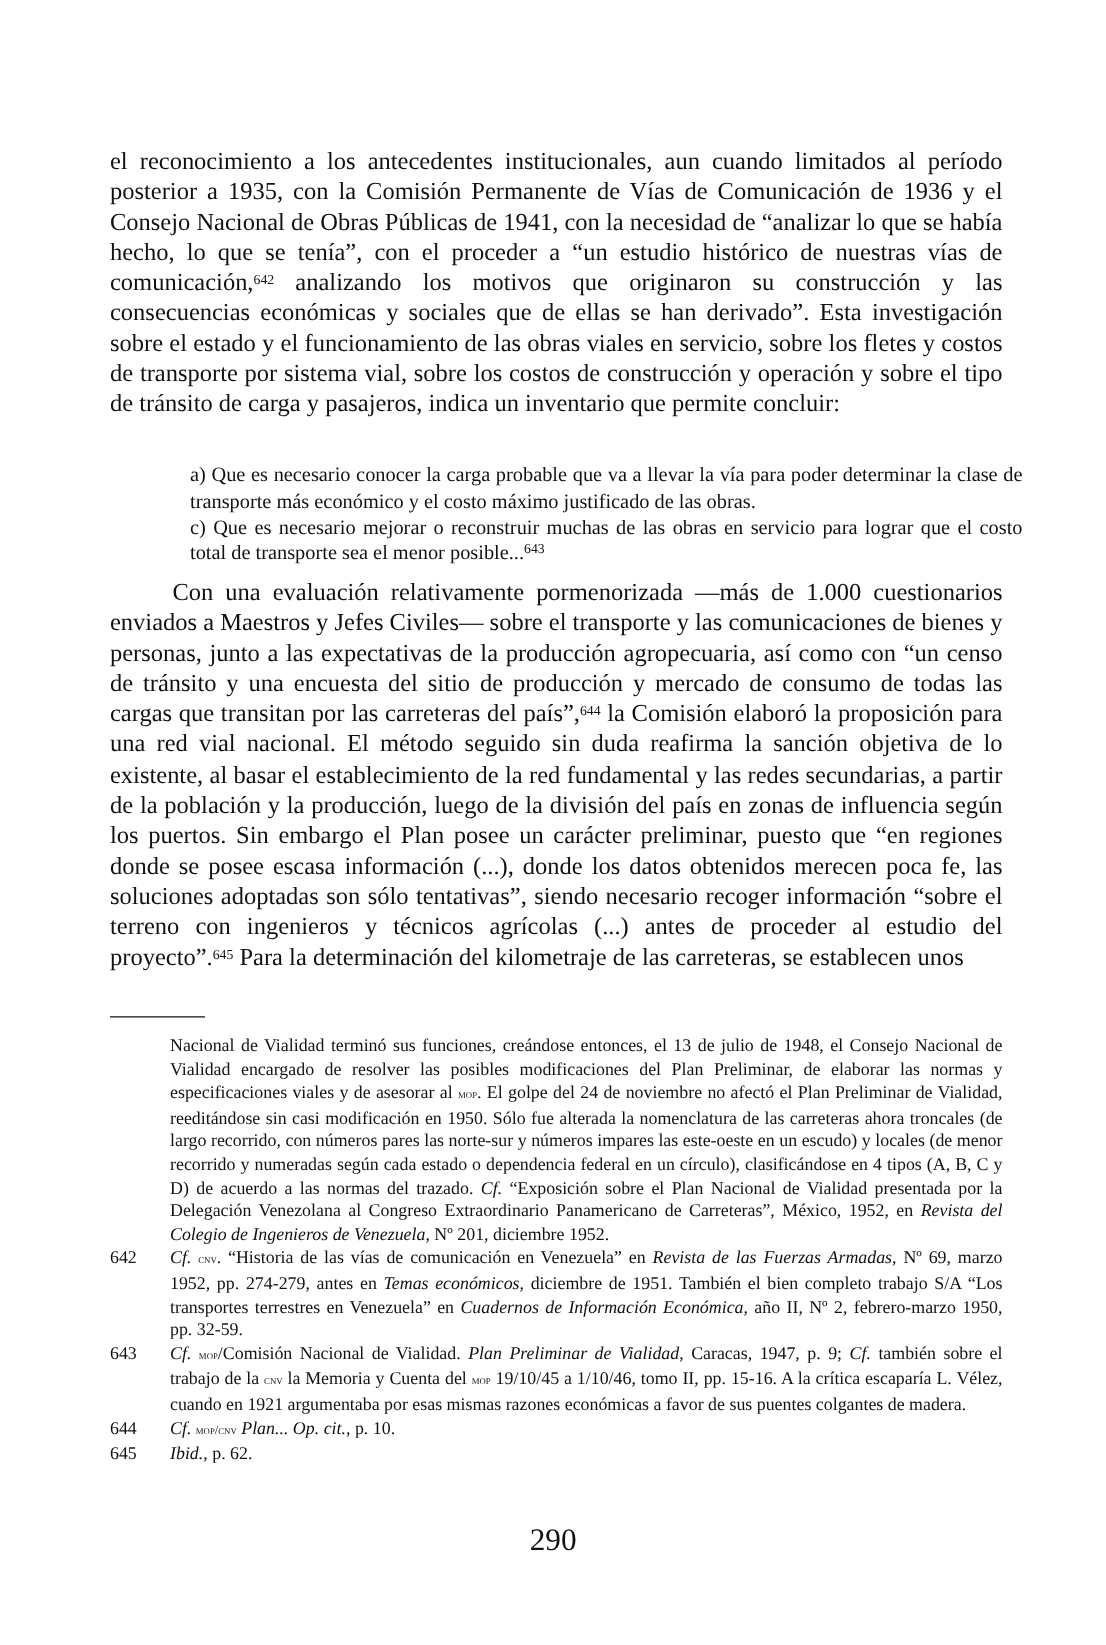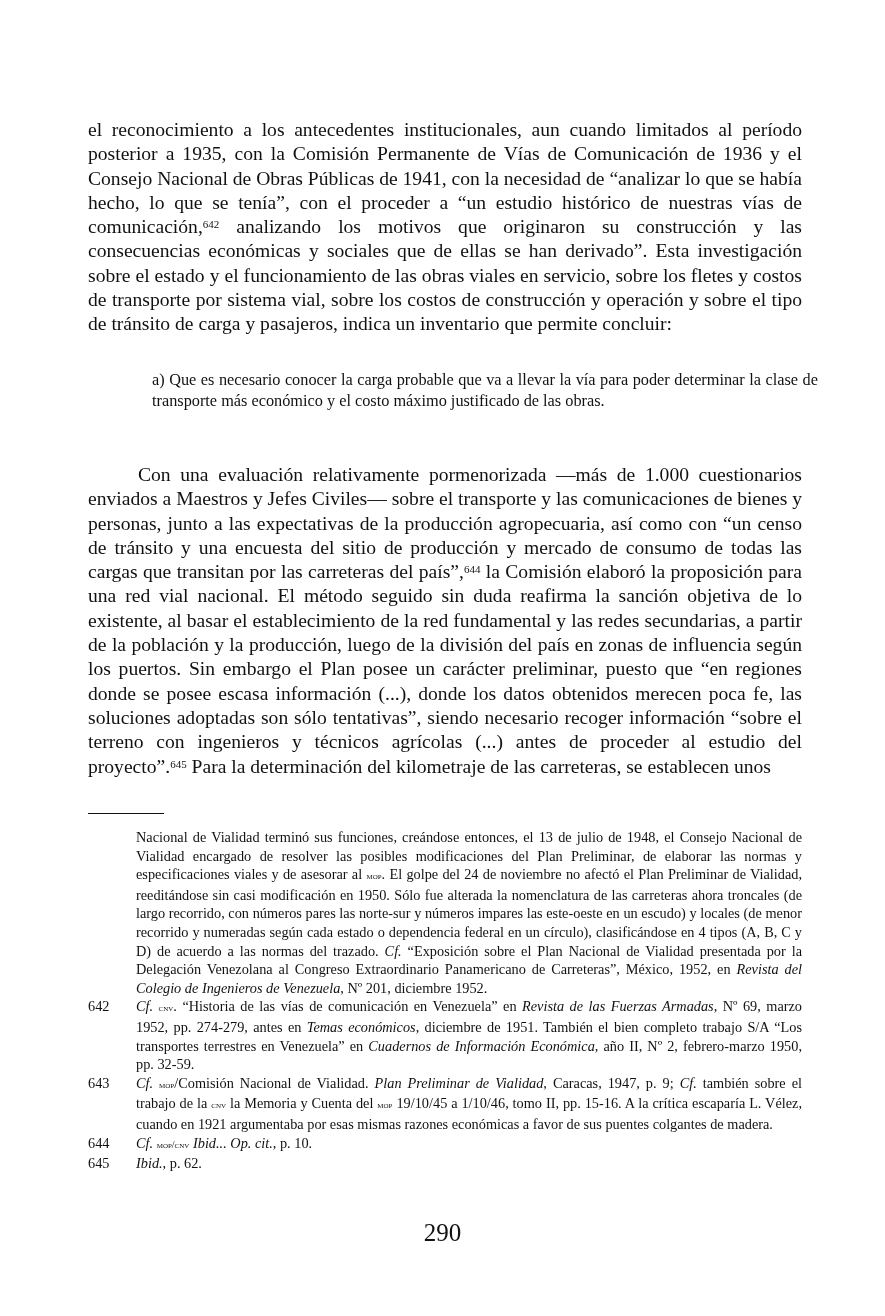--- a/index.html
+++ b/index.html
@@ -46,20 +46,21 @@
 <body>
 
 <div class="page">
 
   <div class="body-text">
     <p><span>el reconocimiento a los antecedentes institucionales, aun cuando limitados al período posterior a 1935, con la Comisión Permanente de Vías de Comunicación de 1936 y el Consejo Nacional de Obras Públicas de 1941, con la necesidad de “analizar lo que se había hecho, lo que se tenía”, con el proceder a “un estudio histórico de nuestras vías de comunicación,</span><sup class="fn">642</sup><span> analizando los motivos que originaron su construcción y las consecuencias económicas y sociales que de ellas se han derivado”. Esta investigación sobre el estado y el funcionamiento de las obras viales en servicio, sobre los fletes y costos de transporte por sistema vial, sobre los costos de construcción y operación y sobre el tipo de tránsito de carga y pasajeros, indica un inventario que permite concluir:</span></p>
   </div>
 
   <div class="quote">
     <p>a) Que es necesario conocer la carga probable que va a llevar la vía para poder determinar la clase de transporte más económico y el costo máximo justificado de las obras.</p>
+    <p><span>c) Que es necesario mejorar o reconstruir muchas de las obras en servicio para lograr que el costo total de transporte sea el menor posible...</span><sup class="fn">643</sup></p>
   </div>
 
   <div class="para2">
     <p class="indent"><span>Con una evaluación relativamente pormenorizada —más de 1.000 cuestionarios enviados a Maestros y Jefes Civiles— sobre el transporte y las comunicaciones de bienes y personas, junto a las expectativas de la producción agropecuaria, así como con “un censo de tránsito y una encuesta del sitio de producción y mercado de consumo de todas las cargas que transitan por las carreteras del país”,</span><sup class="fn">644</sup><span> la Comisión elaboró la proposición para una red vial nacional. El método seguido sin duda reafirma la sanción objetiva de lo existente, al basar el establecimiento de la red fundamental y las redes secundarias, a partir de la población y la producción, luego de la división del país en zonas de influencia según los puertos. Sin embargo el Plan posee un carácter preliminar, puesto que “en regiones donde se posee escasa información (...), donde los datos obtenidos merecen poca fe, las soluciones adoptadas son sólo tentativas”, siendo necesario recoger información “sobre el terreno con ingenieros y técnicos agrícolas (...) antes de proceder al estudio del proyecto”.</span><sup class="fn">645</sup><span> Para la determinación del kilometraje de las carreteras, se establecen unos</span></p>
   </div>
 
   <div class="divider"></div>
 
   <div class="footnotes">
     <div class="fn-row">
@@ -72,21 +73,21 @@
       <span class="fn-text"><i>Cf.</i> <span class="sc">cnv</span><span>. “Historia de las vías de comunicación en Venezuela” en </span><i>Revista de las Fuerzas Armadas</i><span>, Nº 69, marzo 1952, pp. 274-279, antes en </span><i>Temas económicos</i><span>, diciembre de 1951. También el bien completo trabajo S/A “Los transportes terrestres en Venezuela” en </span><i>Cuadernos de Información Económica</i><span>, año II, Nº 2, febrero-marzo 1950, pp. 32-59.</span></span>
     </div>
 
     <div class="fn-row">
       <span class="fn-num">643</span>
       <span class="fn-text"><i>Cf.</i> <span class="sc">mop</span><span>/Comisión Nacional de Vialidad. </span><i>Plan Preliminar de Vialidad</i><span>, Caracas, 1947, p. 9; </span><i>Cf.</i><span> también sobre el trabajo de la </span><span class="sc">cnv</span><span> la Memoria y Cuenta del </span><span class="sc">mop</span><span> 19/10/45 a 1/10/46, tomo II, pp. 15-16. A la crítica escaparía L. Vélez, cuando en 1921 argumentaba por esas mismas razones económicas a favor de sus puentes colgantes de madera.</span></span>
     </div>
 
     <div class="fn-row">
       <span class="fn-num">644</span>
-      <span class="fn-text"><i>Cf.</i> <span class="sc">mop/cnv</span><i> Ibid... Op. cit.</i><span>, p. 10.</span></span>
+      <span class="fn-text"><i>Cf.</i> <span class="sc">mop/cnv</span><i> Plan... Op. cit.</i><span>, p. 10.</span></span>
     </div>
 
     <div class="fn-row">
       <span class="fn-num">645</span>
       <span class="fn-text"><i>Ibid.</i><span>, p. 62.</span></span>
     </div>
   </div>
 
   <div class="page-number">290</div>
 </div>

